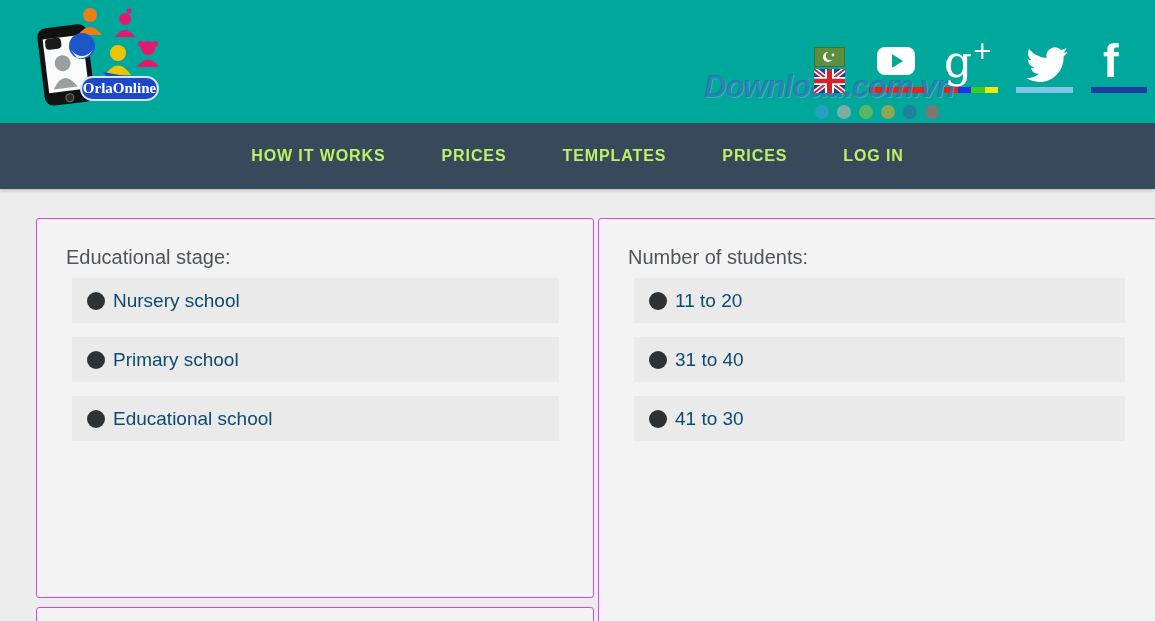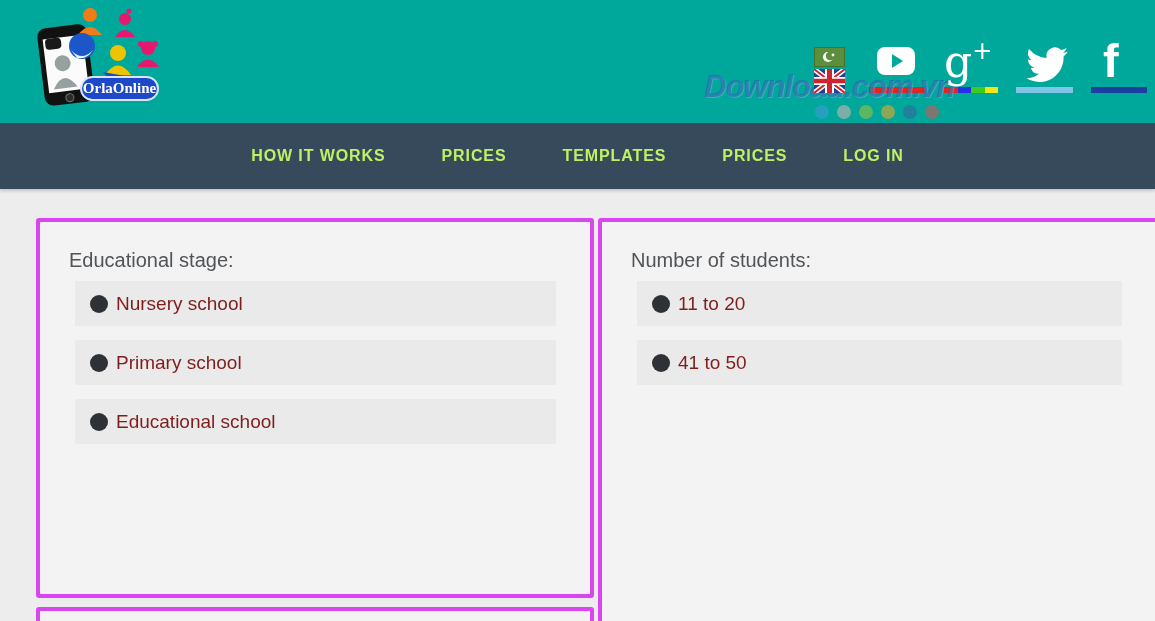--- a/index.html
+++ b/index.html
@@ -72,42 +72,42 @@
     z-index: 2;
   }
   .main-nav a {
     color: #bef264; text-decoration: none; font-size: 16px; font-weight: bold;
     letter-spacing: 0.9px; cursor: pointer;
   }
 
   
   .card {
     position: absolute; background: #f3f3f3;
-    border: 4px solid #d946ef; border-radius: 3px;
+    border: 1px solid #d946ef; border-radius: 3px;
   }
   .card-left  { left: 36px;  top: 218px; width: 558px; height: 380px; }
   .card-right { left: 598px; top: 218px; width: 562px; height: 480px; }
   .card-stub  { left: 36px;  top: 607px; width: 558px; height: 120px; }
 
   .card-title {
     margin: 27px 0 9px 29px;
     font-size: 20px; font-weight: normal; color: #505458;
   }
   .options { margin: 0 34px 0 35px; }
   .option {
     height: 45px; margin-bottom: 14px; background: #eaeaea;
     display: flex; align-items: center; padding-left: 15px; cursor: pointer;
   }
   .radio {
     width: 18px; height: 18px; border-radius: 50%; background: #2e3236;
     display: flex; align-items: center; justify-content: center; flex: none;
   }
   .radio .dot { width: 8px; height: 8px; border-radius: 50%; background: transparent; }
   .option.selected .radio .dot { background: #38b4ca; }
-  .option-label { margin-left: 8px; font-size: 19px; color: #7f1d1d; }
+  .option-label { margin-left: 8px; font-size: 19px; color: #0c4a6e; }
 </style>
 </head>
 <body>
 
 <header class="site-header">
 
   <div class="logo">
     <svg width="150" height="110" viewBox="0 0 150 110">
 
       <g transform="rotate(-7 32 60)">
@@ -237,20 +237,26 @@
       <div class="option">
         <span class="radio">
             <span class="dot"></span>
           </span>
         <span class="option-label">11 to 20</span>
       </div>
       <div class="option">
         <span class="radio">
             <span class="dot"></span>
           </span>
-        <span class="option-label">41 to 50</span>
+        <span class="option-label">31 to 40</span>
+      </div>
+      <div class="option">
+        <span class="radio">
+            <span class="dot"></span>
+          </span>
+        <span class="option-label">41 to 30</span>
       </div>
     </div>
   </section>
 
   <section class="card card-stub"></section>
 
 </main>
 
 </body></html>

